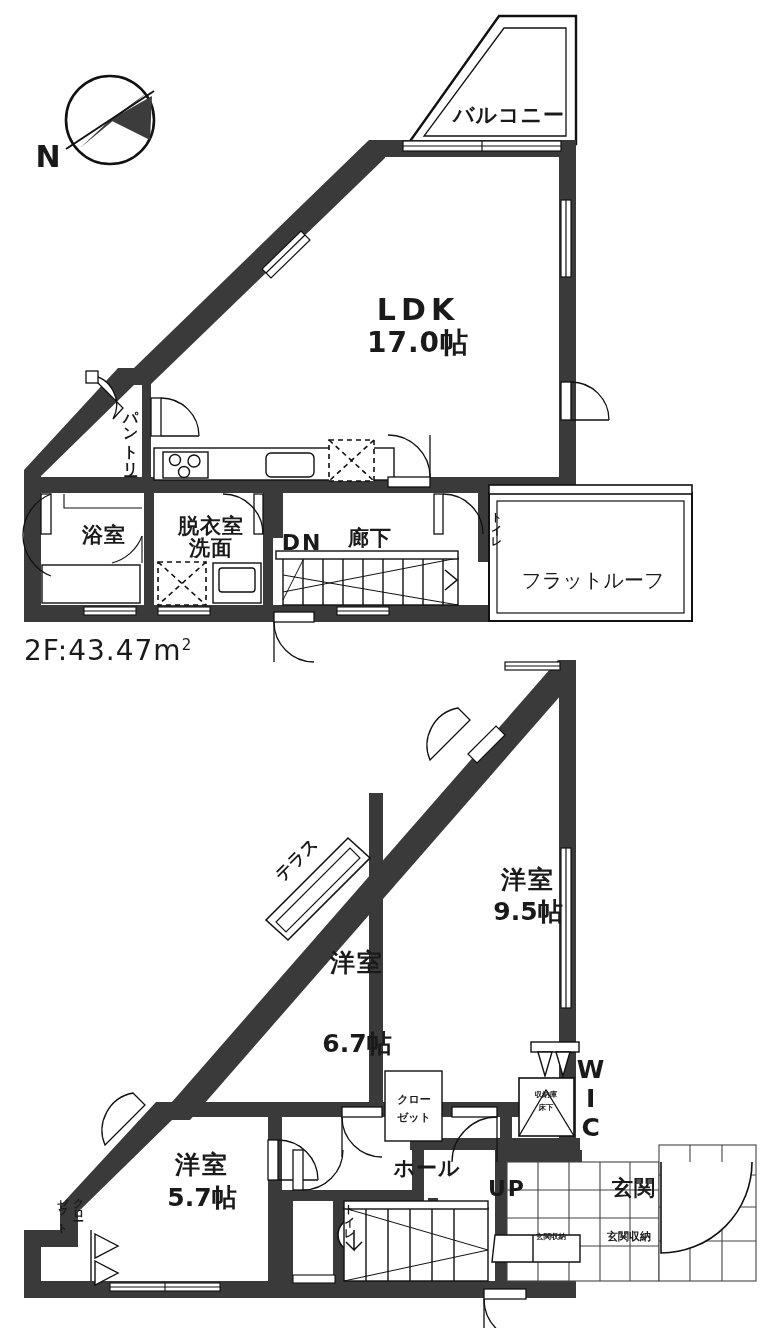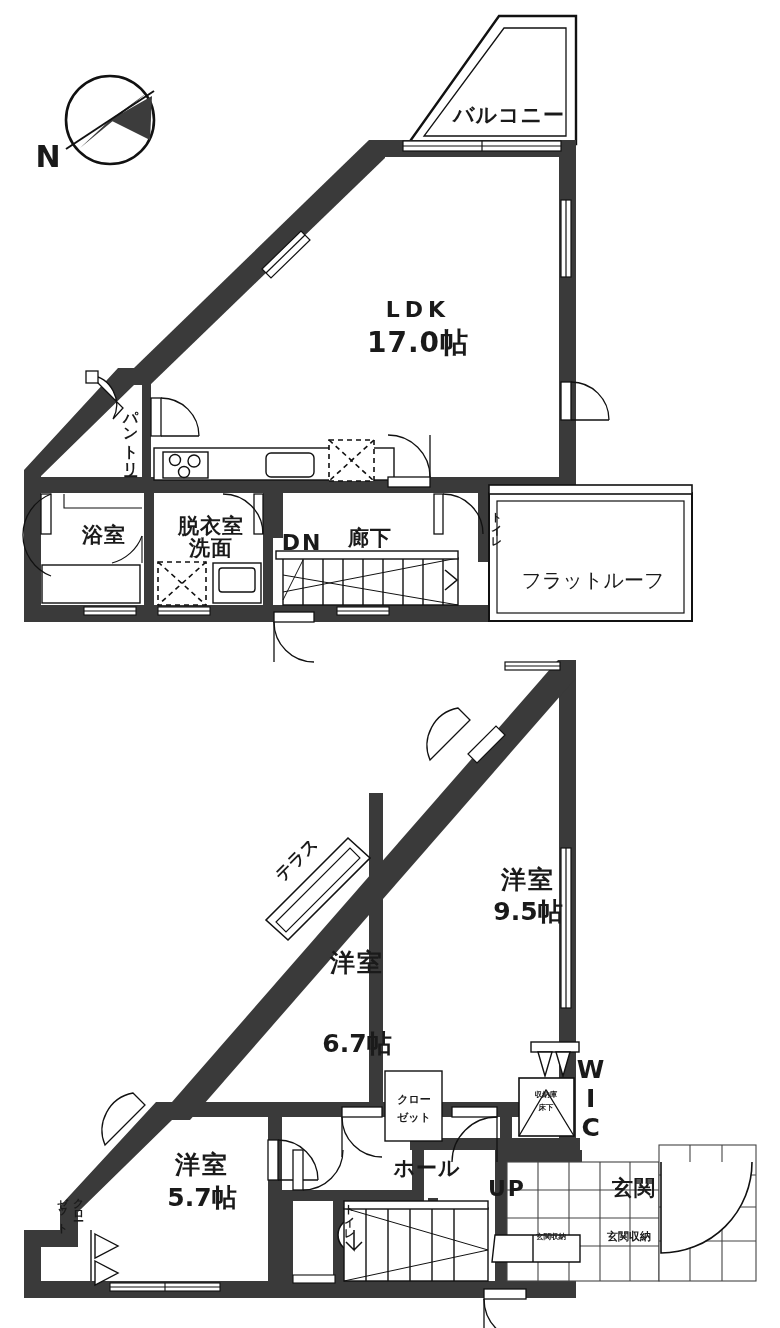--- a/index.html
+++ b/index.html
@@ -7,21 +7,21 @@
     width:780px;height:1328px;position:relative;overflow:hidden;
     font-family:"DejaVu Sans","Liberation Sans",sans-serif;
     color:#1c1c1c;
   }
   .plan{position:absolute;left:0;top:0;width:780px;height:1328px;}
   svg{display:block;}
 
   
   .lbl{position:absolute;white-space:pre;line-height:1.05;color:#1a1a1a;}
   .lbl.c{transform:translate(-50%,-50%);}
-  .ldk-t{font-size:22px;letter-spacing:5px;font-weight:700;}
+  .ldk-t{font-size:30px;letter-spacing:5px;font-weight:700;}
   .ldk-s{font-size:28px;letter-spacing:1px;font-weight:700;}
   .room-t{font-size:25px;letter-spacing:2px;font-weight:700;}
   .room-s{font-size:25px;letter-spacing:0px;font-weight:700;}
   .med{font-size:21px;letter-spacing:1px;font-weight:700;}
   .med2{font-size:20px;letter-spacing:0px;font-weight:400;}
   .sml{font-size:15px;letter-spacing:0px;font-weight:700;}
   .tiny{font-size:11px;letter-spacing:0px;font-weight:700;}
   .xtiny{font-size:7.5px;letter-spacing:0px;font-weight:700;}
   .vert{writing-mode:vertical-rl;text-orientation:upright;}
   .areatxt{font-size:28px;letter-spacing:1px;font-weight:500;}
@@ -240,20 +240,21 @@
   <div class="lbl c med" style="left:211px;top:548px;">洗面</div>
 
   <div class="lbl c med" style="left:370px;top:538px;">廊下</div>
 
   <div class="lbl c dn" style="left:302px;top:543px;">DN</div>
 
   <div class="lbl vert tiny" style="left:490px;top:504px;">トイレ</div>
 
   <div class="lbl c med2" style="left:593px;top:580px;">フラットルーフ</div>
 
+  <div class="lbl areatxt" style="left:24px;top:636px;"><span>2F:43.47m</span><sup>2</sup></div>
 </div>
 
 <div class="plan" style="top:0;">
 <svg width="780" height="1328" viewBox="0 0 780 1328" xmlns="http://www.w3.org/2000/svg" style="position:absolute;left:0;top:0;pointer-events:none;">
   <g transform="translate(0,650)">
 
   <g stroke="none" fill="#3a3a3a">
 
     <rect x="559" y="10" width="17" height="108"></rect>
     <rect x="559" y="10" width="65" height="0"></rect>

